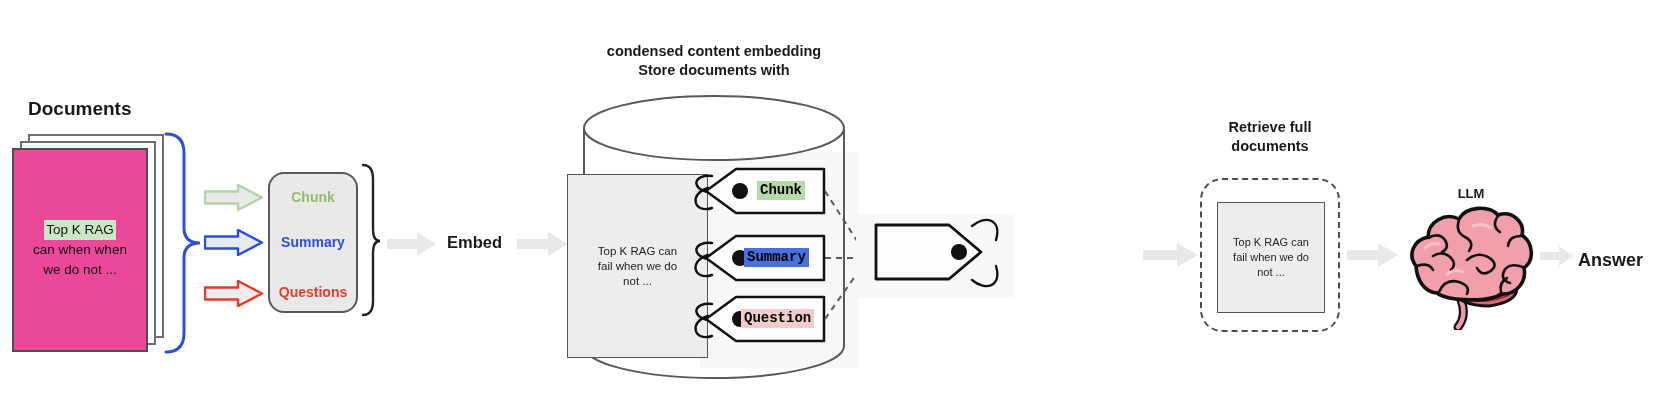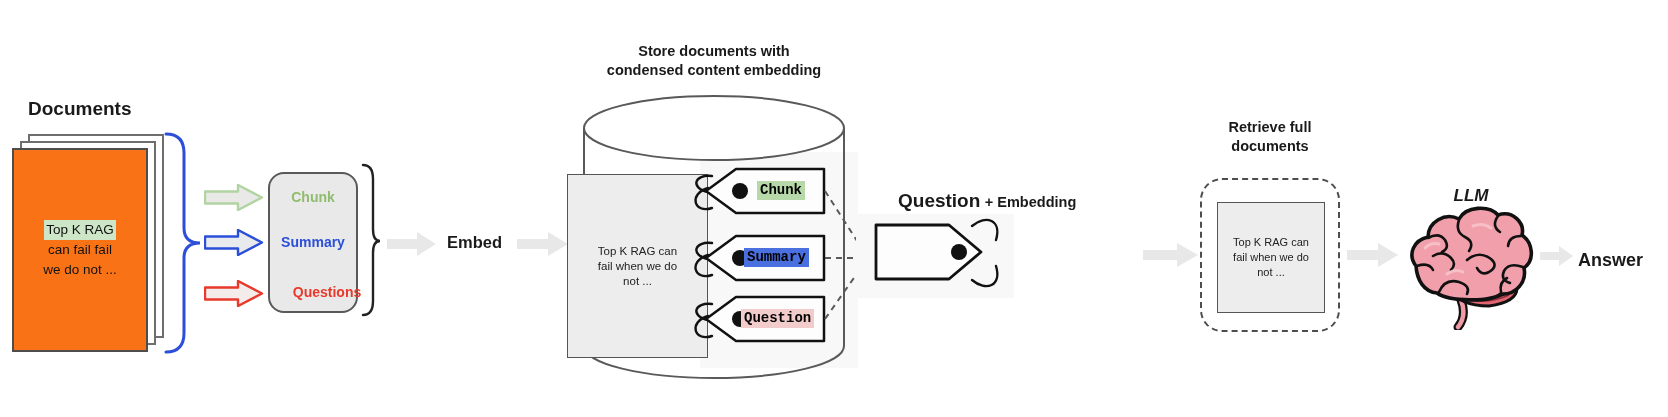--- a/index.html
+++ b/index.html
@@ -6,21 +6,21 @@
   .canvas{position:relative;width:1668px;height:417px;background:#ffffff;overflow:hidden;
           font-family:"Liberation Sans",sans-serif;color:#1a1a1a;}
   .abs{position:absolute;}
   .center{text-align:center;}
   
   .h-big{font-size:19px;font-weight:bold;}
   .h-med{font-size:14.5px;font-weight:bold;line-height:19px;}
   .h-q{font-size:19px;font-weight:bold;}
   .h-q-sub{font-size:14.5px;font-weight:bold;}
   
-  .page{background:#f97316;border:2px solid #4d4d4d;box-sizing:border-box;}
+  .page{background:#ec4899;border:2px solid #4d4d4d;box-sizing:border-box;}
   .page-back{background:#ffffff;border:2px solid #6e6e6e;box-sizing:border-box;}
   .page-text{width:100%;height:100%;display:flex;flex-direction:column;justify-content:center;
              align-items:center;font-size:13.5px;line-height:20px;color:#111;}
   .hl{background:var(--doc-highlight-bg,#cde6c8);padding:0 2px;}
   
   .cbox{background:#e9e9e9;border:2px solid #595959;border-radius:16px;box-sizing:border-box;}
   .citem{width:90px;text-align:center;font-size:14px;font-weight:bold;line-height:18px;}
   .c-green{color:var(--accent-green,#8fbc6e);}
   .c-blue{color:var(--accent-blue,#2b4fd8);}
   .c-red{color:var(--accent-red,#e03325);}
@@ -48,21 +48,21 @@
 
 <div class="canvas">
 
   <div class="abs h-big" style="left:28px;top:98px;">Documents</div>
 
   <div class="abs page-back" style="left:28px;top:134px;width:136px;height:204px;"></div>
   <div class="abs page-back" style="left:20px;top:141px;width:136px;height:204px;"></div>
   <div class="abs page" style="left:12px;top:148px;width:136px;height:204px;">
     <div class="page-text">
       <div class="hl">Top K RAG</div>
-      <div>can fail fail</div>
+      <div>can when when</div>
       <div>we do not ...</div>
     </div>
   </div>
 
   <svg class="abs" style="left:160px;top:131px;" width="46" height="224" viewBox="0 0 46 224">
     <path d="M6,3 Q24,3 24,22 L24,97 Q24,112 40,112 Q24,112 24,127 L24,202 Q24,221 6,221" fill="none" stroke="var(--accent-blue,#2b4fd8)" stroke-width="3" stroke-linecap="round"></path>
   </svg>
 
   <svg class="abs" style="left:204px;top:184px;" width="60" height="27" viewBox="0 0 60 27">
     <polygon points="1,7.5 34,7.5 34,1 58,13.5 34,26 34,19.5 1,19.5" fill="#e9eae7" stroke="#b2d4a2" stroke-width="2.4" stroke-linejoin="round"></polygon>
@@ -70,37 +70,37 @@
   <svg class="abs" style="left:204px;top:229px;" width="60" height="27" viewBox="0 0 60 27">
     <polygon points="1,7.5 34,7.5 34,1 58,13.5 34,26 34,19.5 1,19.5" fill="#e8eaee" stroke="var(--accent-blue,#2b4fd8)" stroke-width="2.4" stroke-linejoin="round"></polygon>
   </svg>
   <svg class="abs" style="left:204px;top:280px;" width="60" height="27" viewBox="0 0 60 27">
     <polygon points="1,7.5 34,7.5 34,1 58,13.5 34,26 34,19.5 1,19.5" fill="#f3eceb" stroke="var(--accent-red,#e8392b)" stroke-width="2.4" stroke-linejoin="round"></polygon>
   </svg>
 
   <div class="abs cbox" style="left:268px;top:172px;width:90px;height:141px;"></div>
   <div class="abs citem c-green" style="left:268px;top:188px;">Chunk</div>
   <div class="abs citem c-blue" style="left:268px;top:233px;">Summary</div>
-  <div class="abs citem c-red" style="left:268px;top:283px;padding-left:14px;">Questions</div>
+  <div class="abs citem c-red" style="left:268px;top:283px;">Questions</div>
 
   <svg class="abs" style="left:360px;top:162px;" width="24" height="156" viewBox="0 0 24 156">
     <path d="M3,3 Q13,3 13,17 L13,67 Q13,79 20,79 Q13,79 13,91 L13,139 Q13,153 3,153" fill="none" stroke="#222" stroke-width="2.4" stroke-linecap="round"></path>
   </svg>
 
   <svg class="abs" style="left:387px;top:231px;" width="50" height="26" viewBox="0 0 50 26">
     <polygon points="0,8 30,8 30,1 49,13 30,25 30,18 0,18" fill="var(--arrow-gray,#e8e8e8)"></polygon>
   </svg>
   <div class="abs flow-label" style="left:447px;top:233px;text-align:right;">Embed</div>
   <svg class="abs" style="left:517px;top:231px;" width="52" height="26" viewBox="0 0 52 26">
     <polygon points="0,8 31,8 31,1 51,13 31,25 31,18 0,18" fill="var(--arrow-gray,#e8e8e8)"></polygon>
   </svg>
 
   <div class="abs h-med center" style="left:589px;top:42px;width:250px;">
+    <div>condensed content embedding</div>
     <div>Store documents with</div>
-    <div>condensed content embedding</div>
   </div>
 
   <div class="abs backdrop" style="left:700px;top:152px;width:158px;height:216px;"></div>
 
   <svg class="abs" style="left:580px;top:94px;" width="268" height="290" viewBox="0 0 268 290">
     <path d="M4,34 L4,252 A130,32 0 0 0 264,252 L264,34" fill="none" stroke="var(--outline-gray,#595959)" stroke-width="2"></path>
     <ellipse cx="134" cy="34" rx="130" ry="32" fill="#ffffff" stroke="var(--outline-gray,#595959)" stroke-width="2"></ellipse>
   </svg>
 
   <div class="abs docbox" style="left:567px;top:174px;width:141px;height:184px;">
@@ -140,24 +140,20 @@
 
   <svg class="abs" style="left:818px;top:184px;" width="64" height="150" viewBox="0 0 64 150">
     <g stroke="var(--outline-gray,#595959)" stroke-width="2" stroke-dasharray="6,5" fill="none">
       <line x1="7" y1="7" x2="50" y2="74"></line>
       <line x1="7" y1="74" x2="50" y2="74"></line>
       <line x1="7" y1="135" x2="50" y2="74"></line>
     </g>
     <polyline points="44,66 56,74 44,82" fill="none" stroke="var(--outline-gray,#595959)" stroke-width="2"></polyline>
   </svg>
 
-  <div class="abs" style="left:898px;top:190px;">
-    <span class="h-q">Question</span>
-    <span class="h-q-sub">+ Embedding</span>
-  </div>
 
   <div class="abs backdrop" style="left:856px;top:214px;width:158px;height:84px;"></div>
 
   <svg class="abs" style="left:873px;top:221px;" width="118" height="64" viewBox="0 0 118 64">
     <polygon points="3,4 76,4 108,31 76,58 3,58" fill="#fdfdfd" stroke="#111" stroke-width="2.8" stroke-linejoin="round"></polygon>
     <circle cx="86" cy="31" r="8" fill="#111"></circle>
   </svg>
   <svg class="abs" style="left:952px;top:212px;" width="64" height="92" viewBox="0 0 64 92">
     <g fill="none" stroke="#111" stroke-width="2.4" stroke-linecap="round">
       <path d="M20,14 C34,2 50,8 44,28"></path>
@@ -178,21 +174,21 @@
   <div class="abs docbox" style="left:1217px;top:202px;width:108px;height:111px;">
     <div class="doc-small" style="font-size:11px;">Top K RAG can</div>
     <div class="doc-small" style="font-size:11px;">fail when we do</div>
     <div class="doc-small" style="font-size:11px;">not ...</div>
   </div>
 
   <svg class="abs" style="left:1347px;top:242px;" width="52" height="26" viewBox="0 0 52 26">
     <polygon points="0,8 31,8 31,1 51,13 31,25 31,18 0,18" fill="var(--arrow-gray,#e8e8e8)"></polygon>
   </svg>
 
-  <div class="abs center" style="left:1441px;top:186px;width:60px;font-size:17px;font-weight:bold;font-style:italic;">LLM</div>
+  <div class="abs center" style="left:1441px;top:186px;width:60px;font-size:13px;font-weight:bold;">LLM</div>
 
   <svg class="abs" style="left:1403px;top:204px;" width="132" height="126" viewBox="0 0 132 126">
     <path d="M58,96 Q64,112 55,123" stroke="#111" stroke-width="9" fill="none" stroke-linecap="round"></path>
     <path d="M58,96 Q64,112 55,123" stroke="#ef9aa4" stroke-width="4.5" fill="none" stroke-linecap="round"></path>
     <path d="M46,84 Q76,106 114,84 Q114,98 86,102 Q56,102 46,84 Z" fill="var(--brain-dark,#e26672)" stroke="#111" stroke-width="3" stroke-linejoin="round"></path>
     <path d="M56,93 Q82,102 106,91" fill="none" stroke="#8f2f38" stroke-width="1.8"></path>
     <path d="M54,88 Q82,98 110,87" fill="none" stroke="#8f2f38" stroke-width="1.8"></path>
     <path d="M13,62 C4,50 11,36 25,33 C25,18 42,8 56,15 C63,2 86,1 95,11 C110,6 122,19 119,31
              C130,39 132,56 121,64 C124,78 113,91 98,90 C88,98 46,98 34,89 C21,88 14,76 13,62 Z" fill="var(--brain-pink,#f1a0ab)" stroke="#111" stroke-width="3.6" stroke-linejoin="round"></path>
     <g fill="none" stroke="#111" stroke-width="2.6" stroke-linecap="round">

